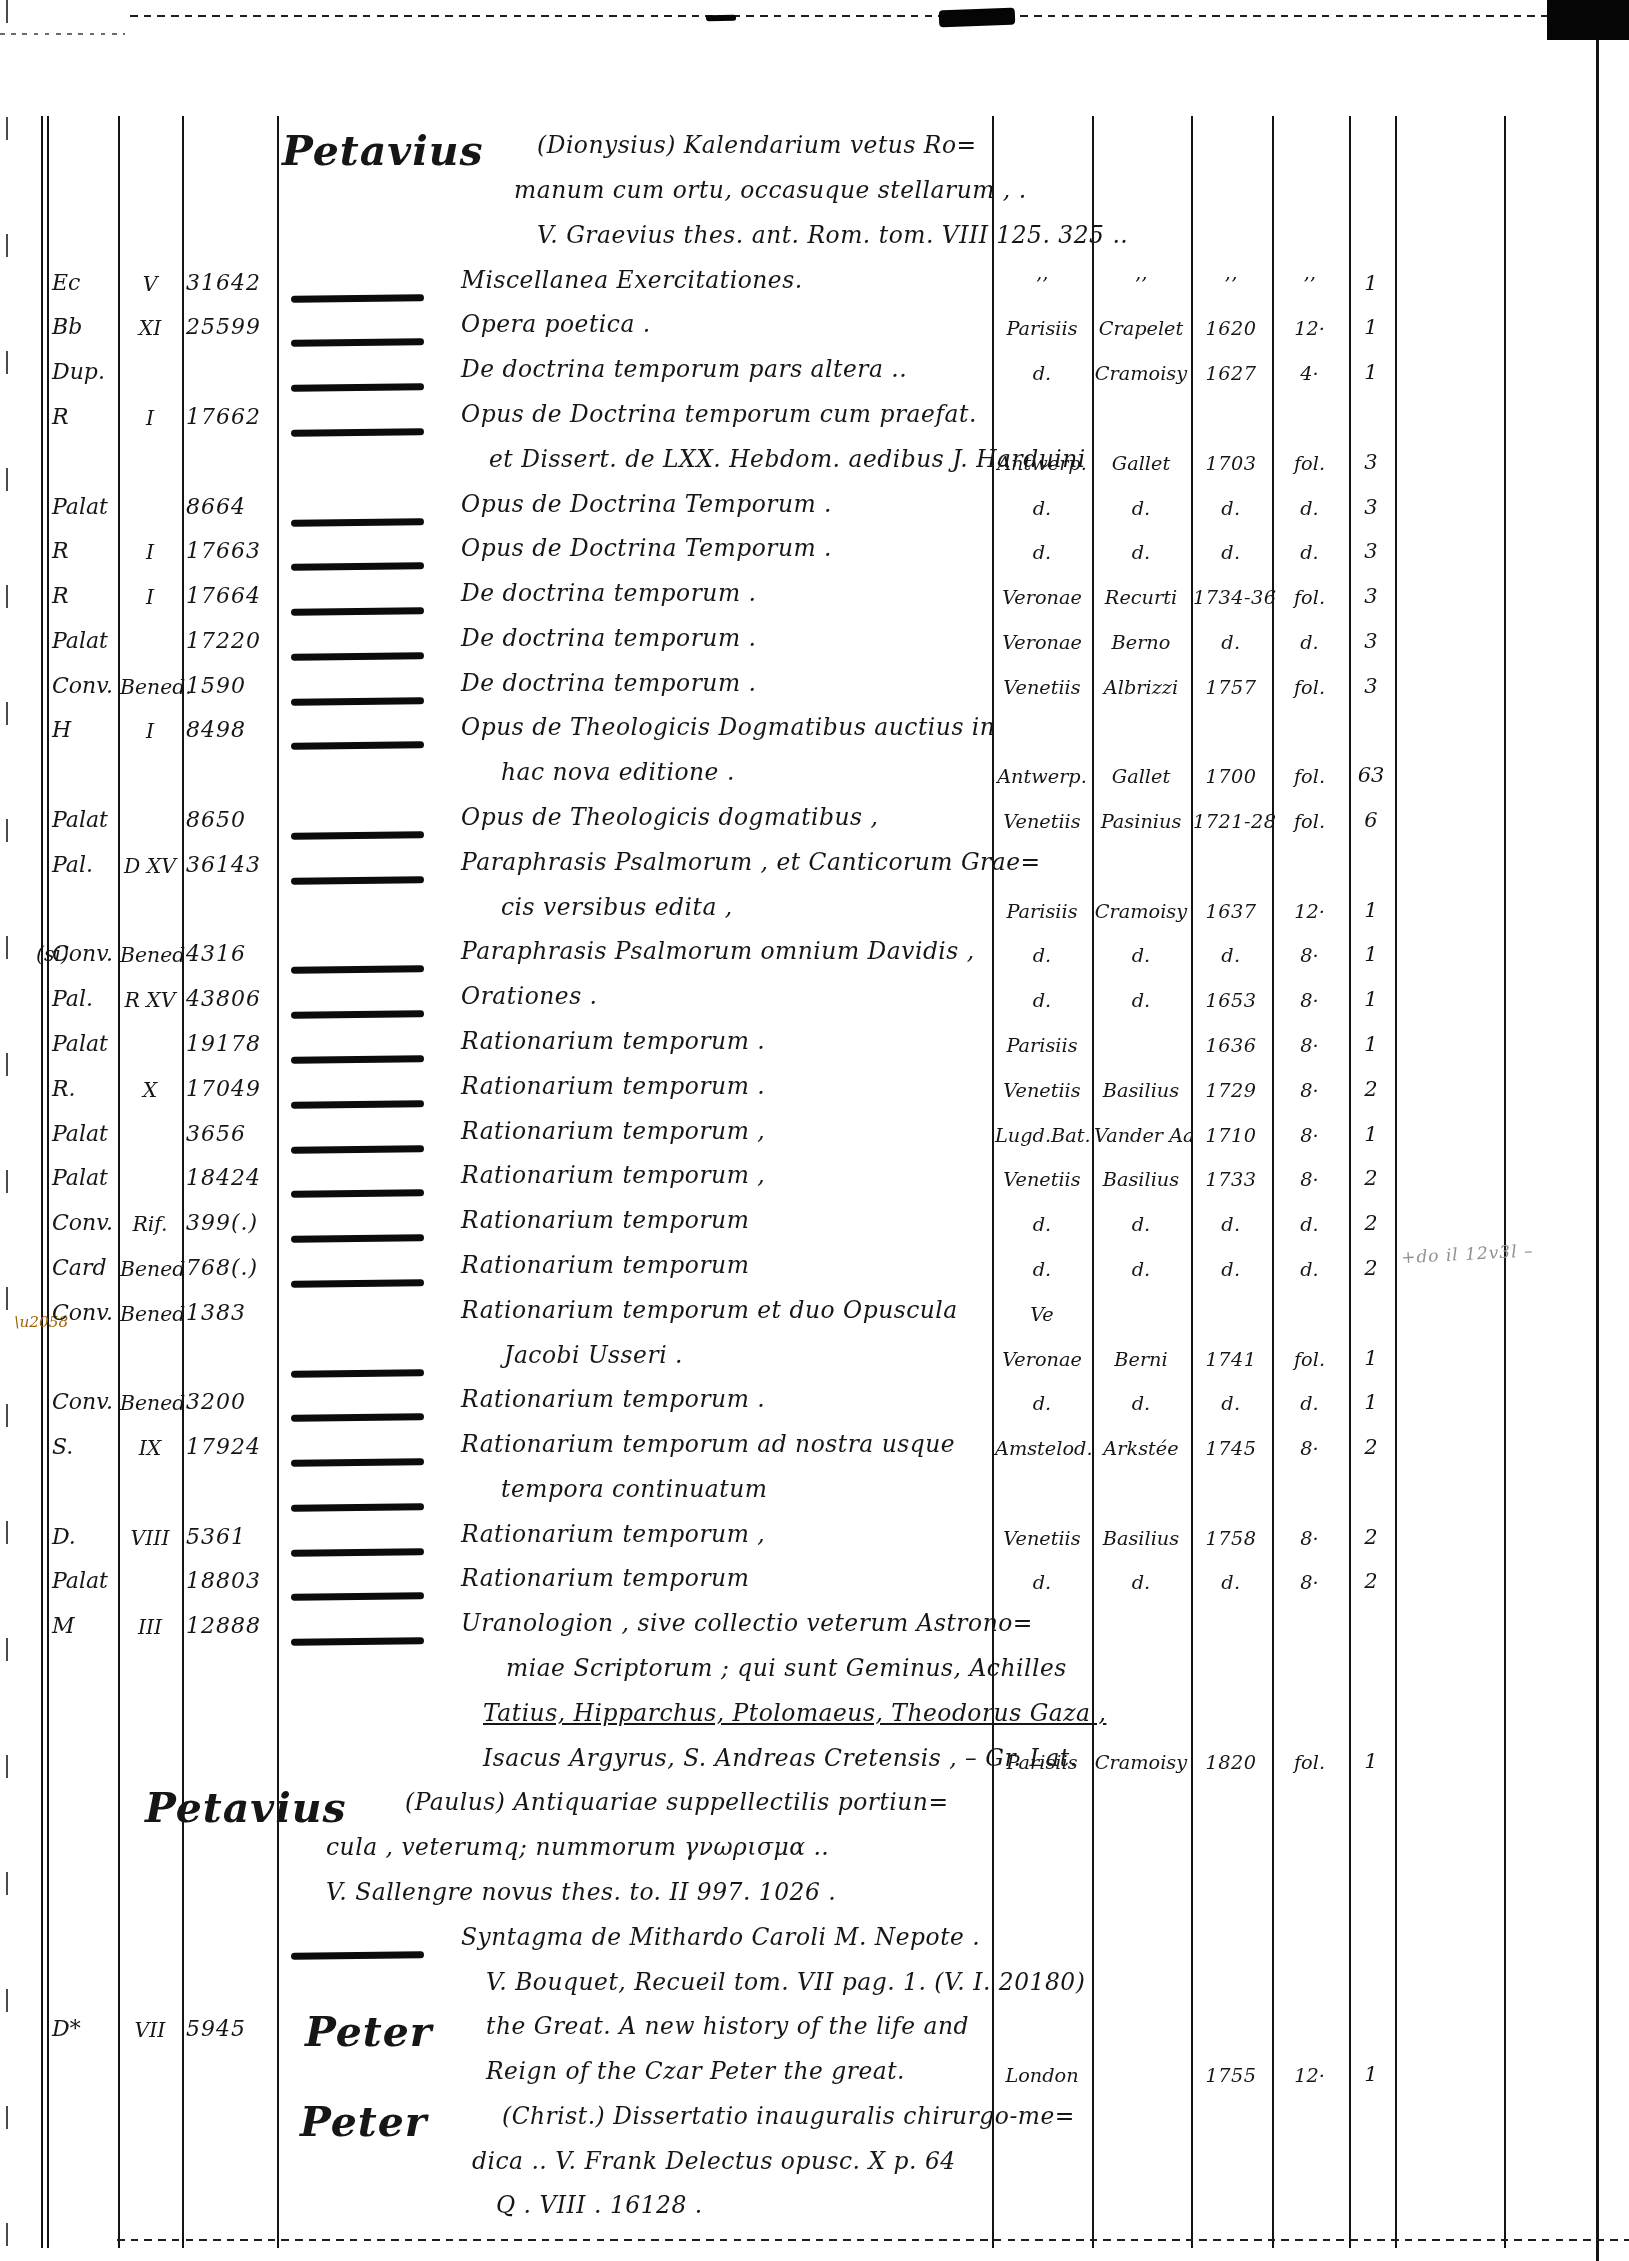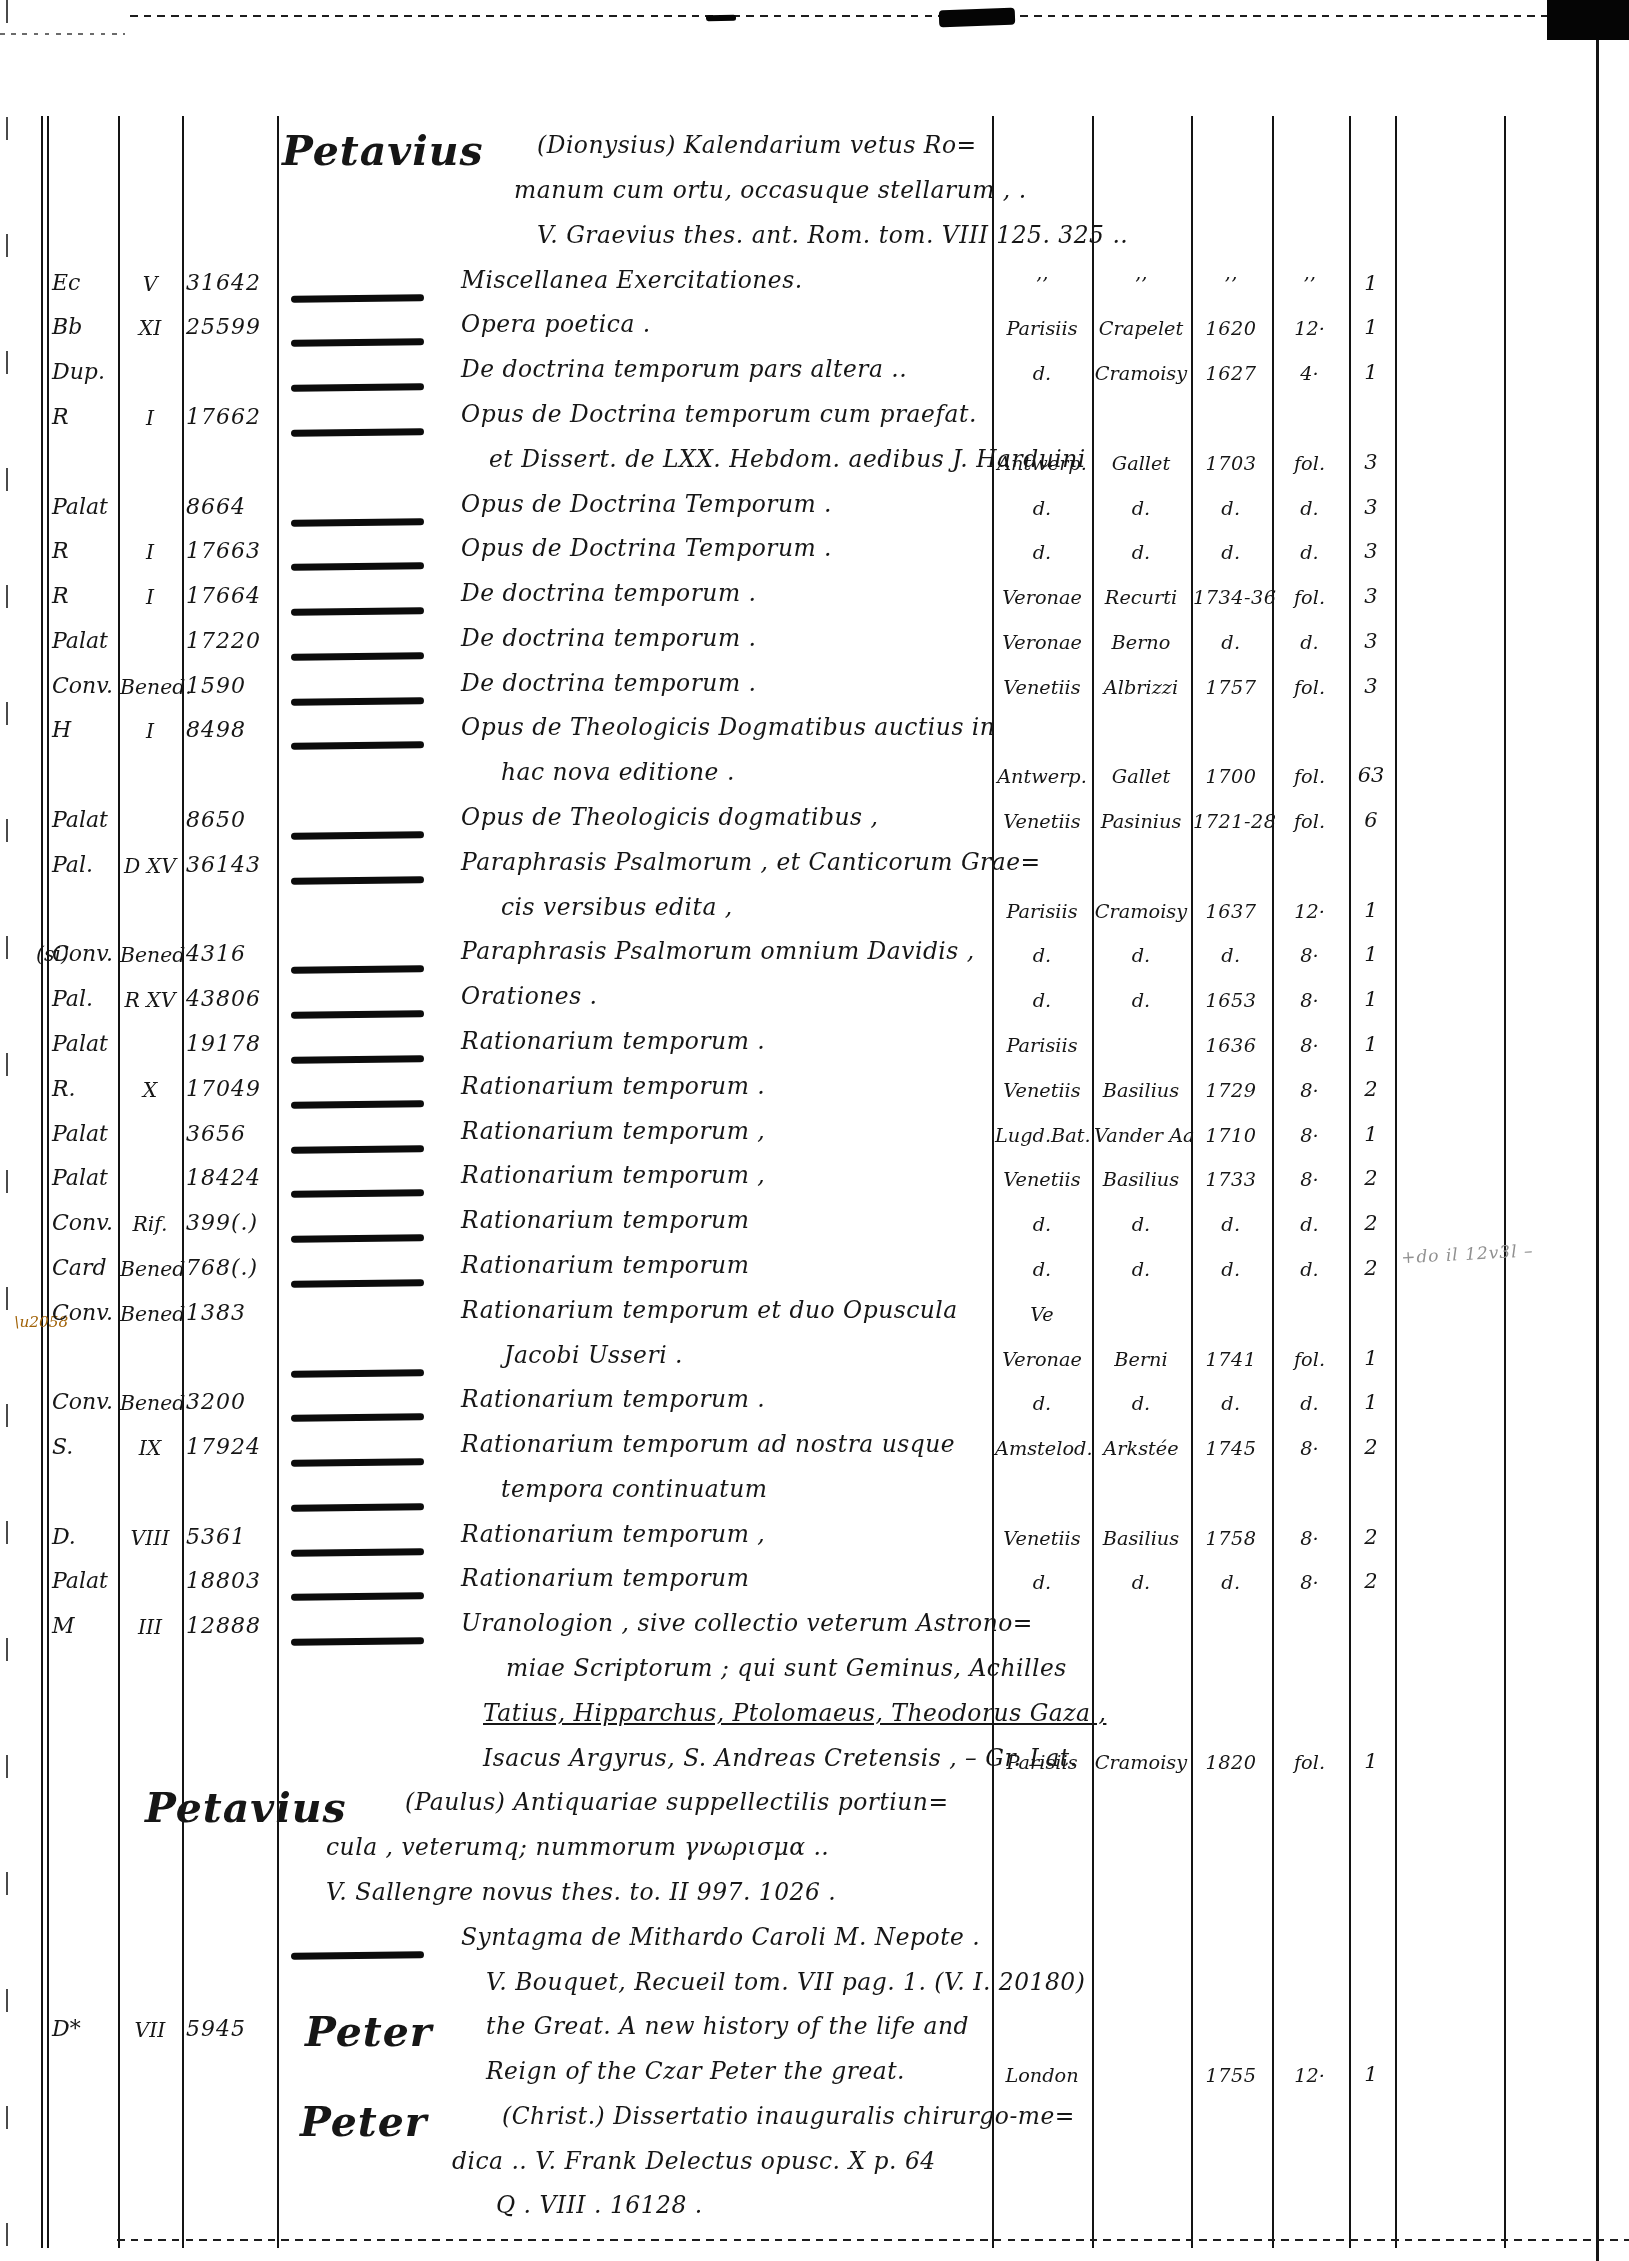--- a/index.html
+++ b/index.html
@@ -430,19 +430,19 @@
       <div class="cell c-pl">London</div>
       <div class="cell c-yr">1755</div>
       <div class="cell c-fm">12·</div>
       <div class="cell c-v">1</div>
     </div>
     <div class="row" style="top: 2099px;">
       <div class="cell c-author" style="left: 300px;">Peter</div>
       <div class="cell c-title" style="left: 481px; margin-left: 21px;">(Christ.) Dissertatio inauguralis chirurgo-me=</div>
     </div>
     <div class="row" style="top: 2144px;">
-      <div class="cell c-title" style="left: 452px;">dica .. V. Frank Delectus opusc. X p. 64</div>
+      <div class="cell c-title" style="left: 472px;">dica .. V. Frank Delectus opusc. X p. 64</div>
     </div>
     <div class="row" style="top: 2188px;">
       <div class="cell c-title" style="left: 496px;">Q . VIII . 16128 .</div>
     </div>
   </div>
 
 
 </body></html>

